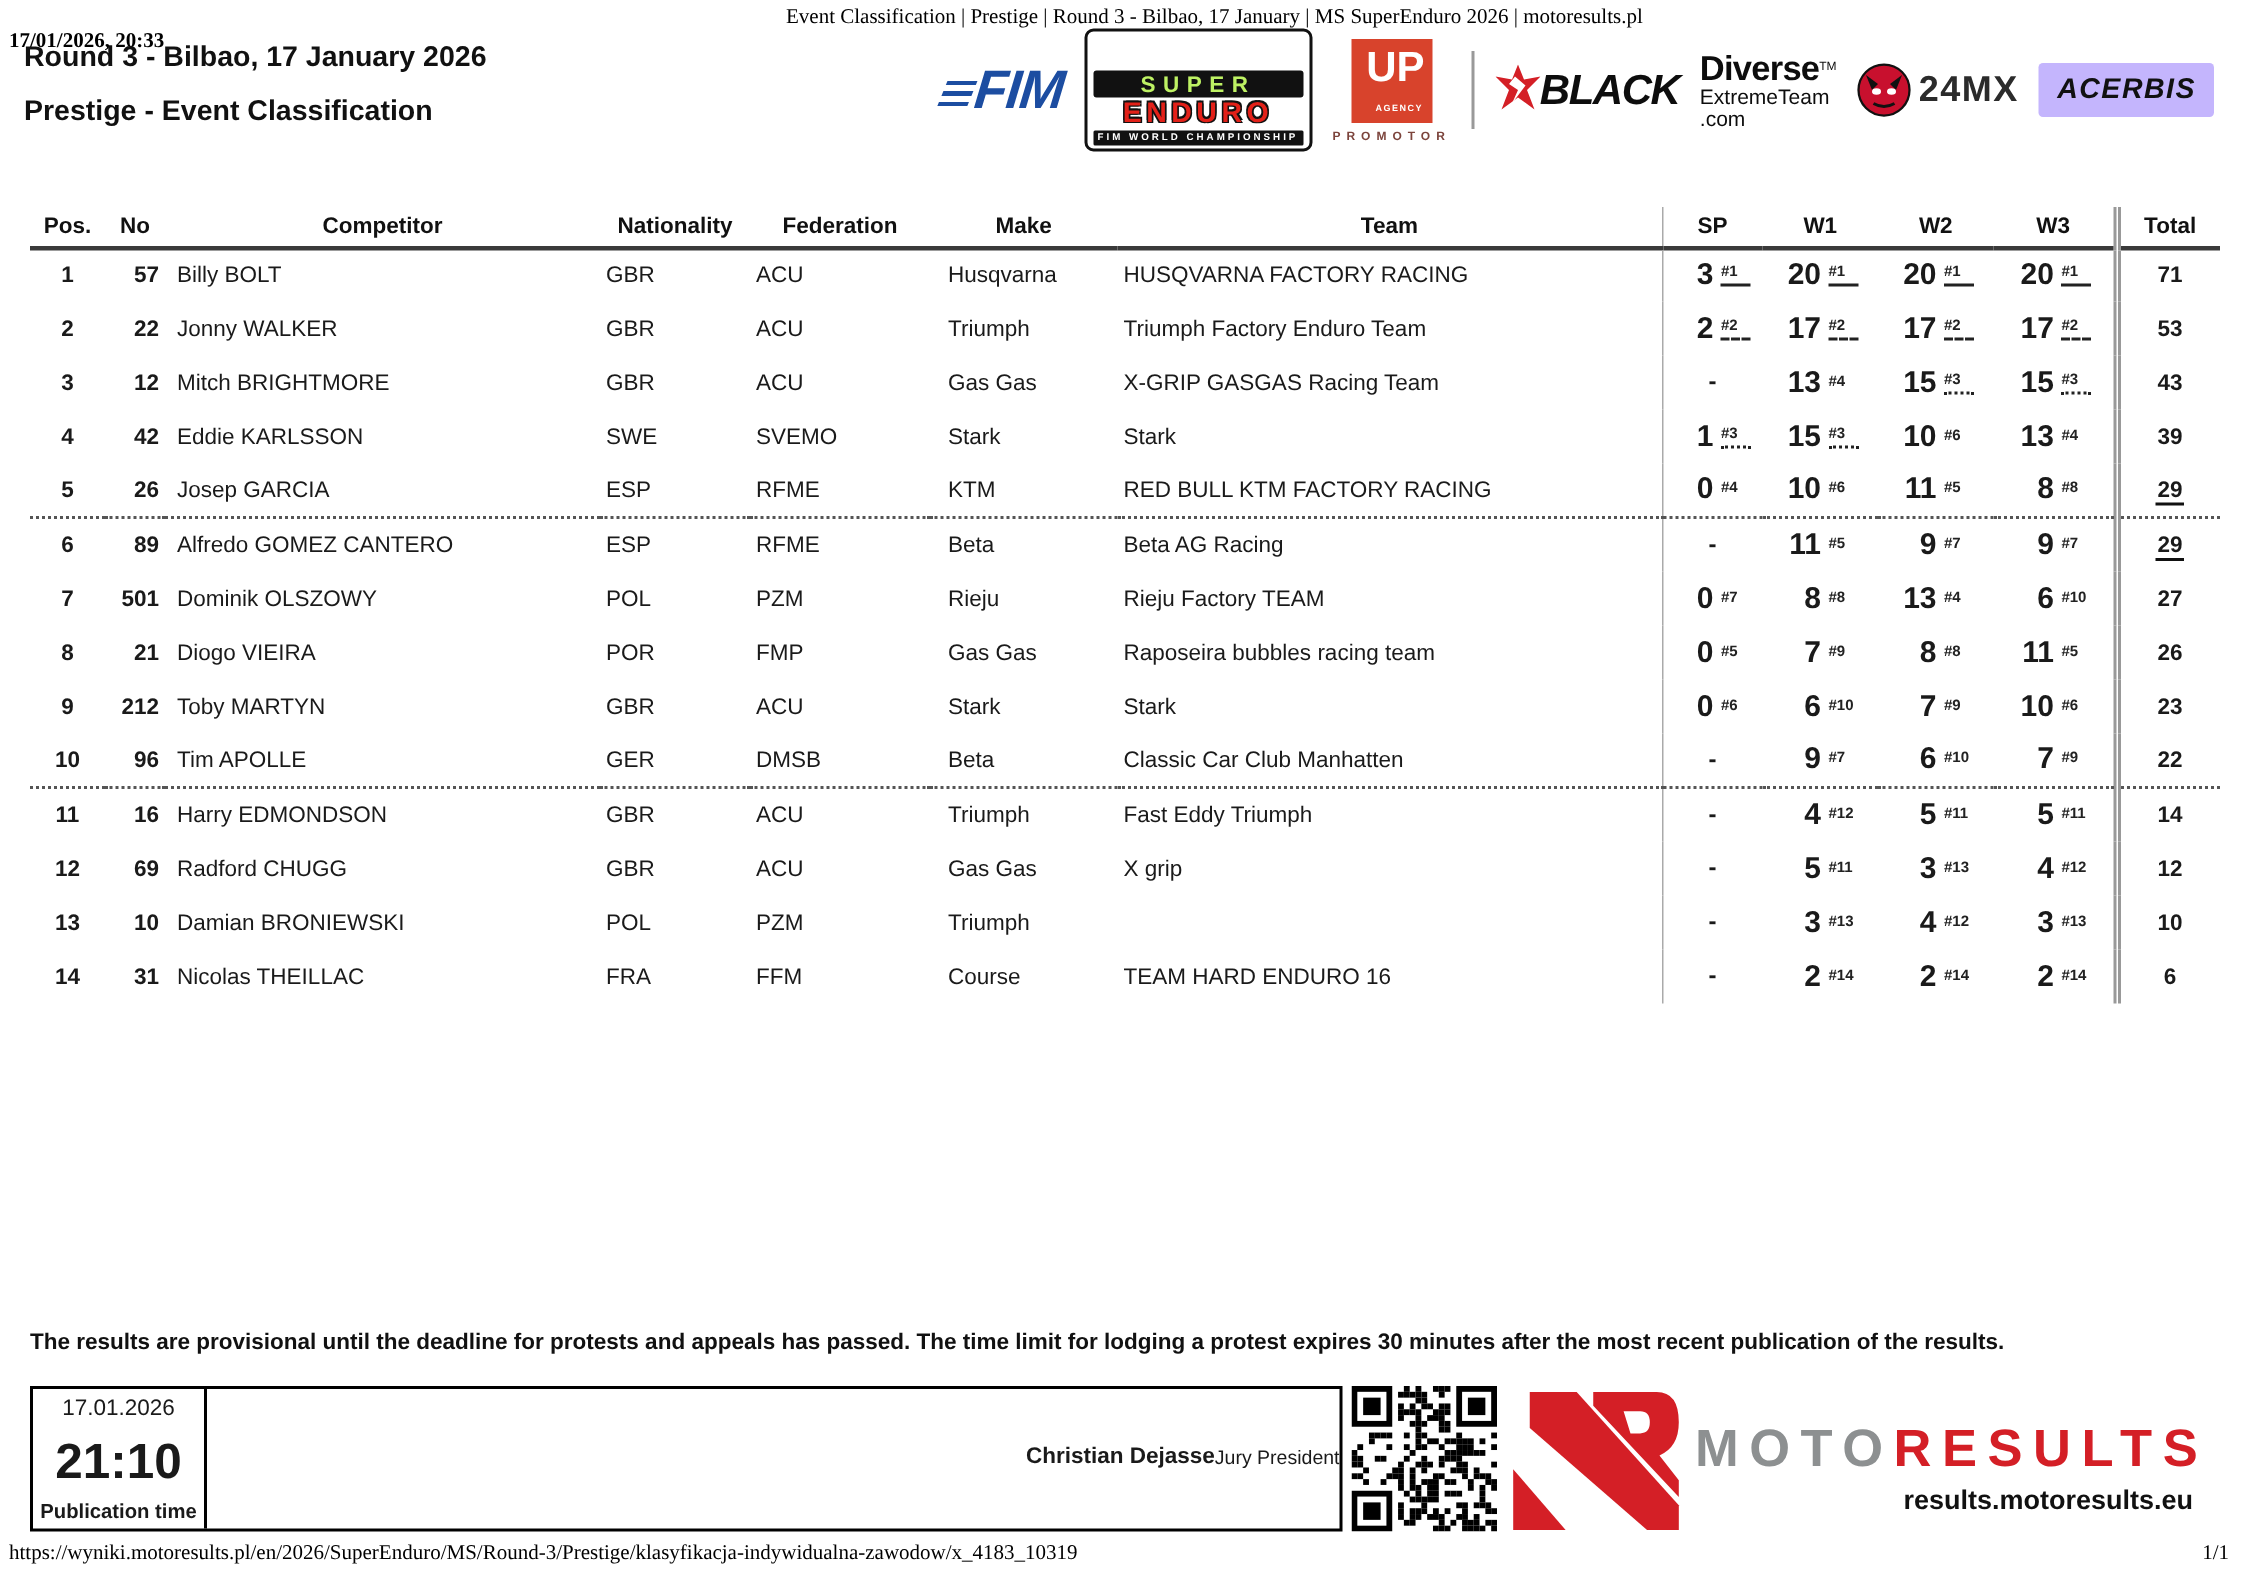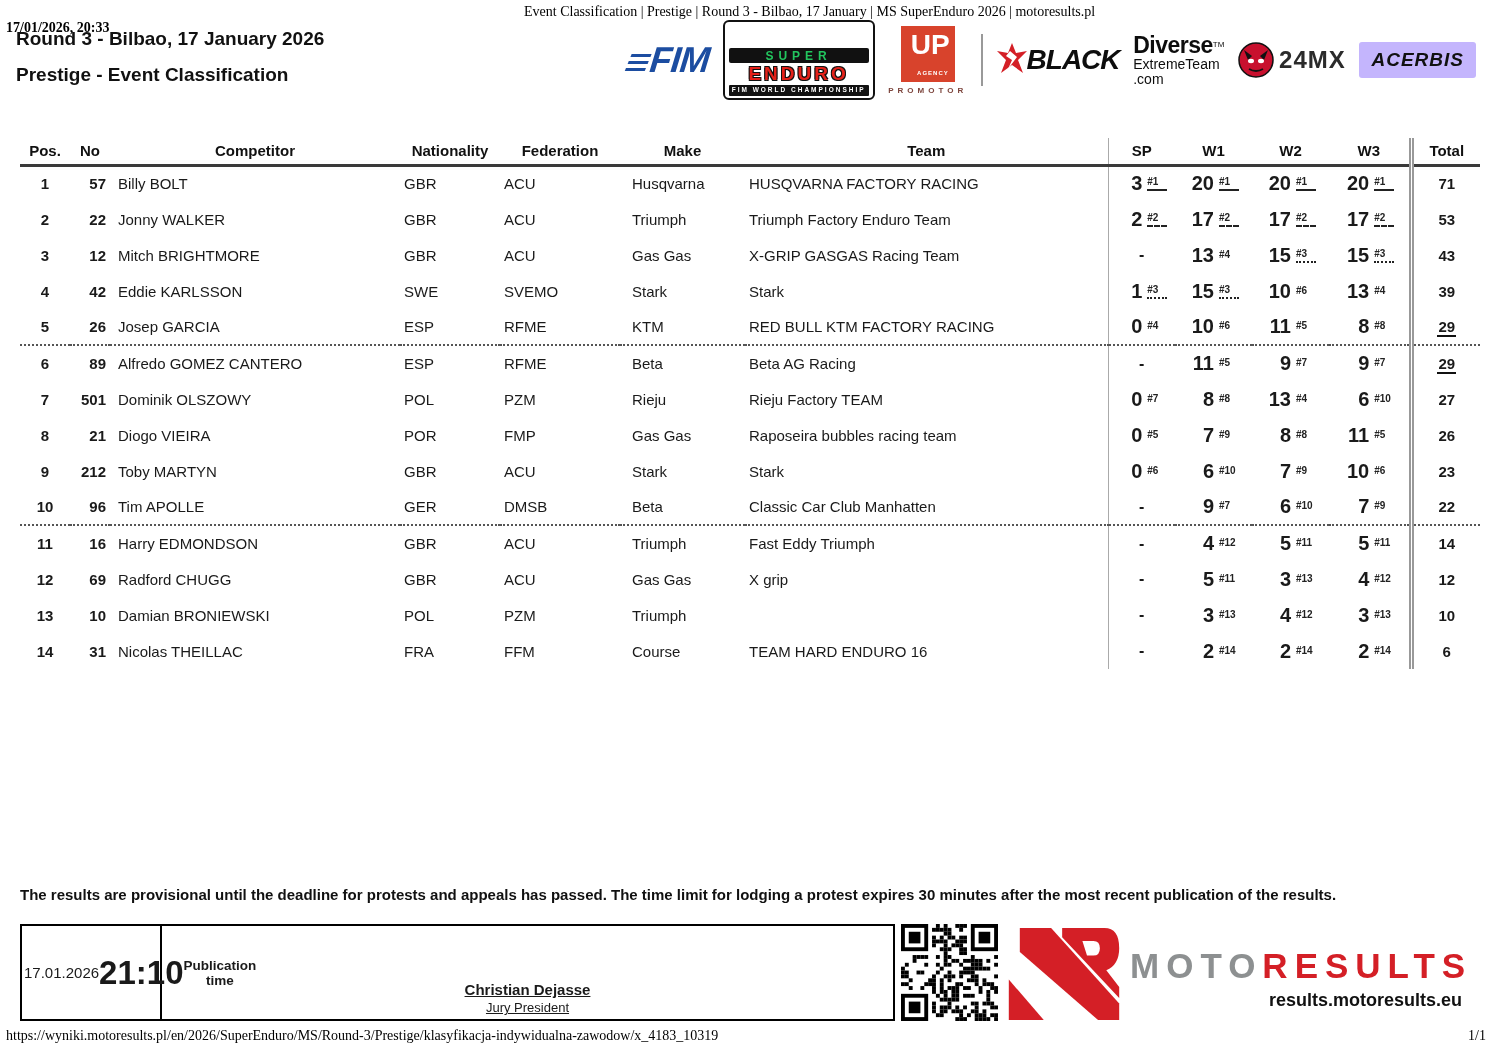--- a/index.html
+++ b/index.html
@@ -18,21 +18,21 @@
   .title-block { position:absolute; left:16px; top:28px; }
   .title-block div { font-weight:bold; font-size:19px; color:#111; margin-bottom:14px; }
 
   
   .logo-strip { position:absolute; left:628px; top:24px; width:848px; height:72px; display:flex; align-items:center; justify-content:space-between; }
   .fim { display:flex; align-items:center; }
   .fim-lines { display:inline-block; width:20px; height:18px; margin-right:2px; margin-top:6px;
     background:repeating-linear-gradient(to bottom,#1c4da1 0 3px,transparent 3px 7px); transform:skewX(-22deg); }
   .fim-text { font-style:italic; font-weight:bold; font-size:36px; color:#1c4da1; letter-spacing:-1px; transform:skewX(-6deg); }
   .se-badge { border:2px solid #111; border-radius:6px; background:#fff; padding:2px 4px; text-align:center; line-height:1; }
-  .se-top { font-weight:bold; font-size:12px; letter-spacing:5px; color:#22c55e; background:#111; padding:2px 5px 1px; border-radius:2px;margin-top:24px; }
+  .se-top { font-weight:bold; font-size:15px; letter-spacing:5px; color:#bef264; background:#111; padding:2px 5px 1px; border-radius:2px;margin-top:24px; }
   .se-mid { font-weight:bold; font-size:19px; letter-spacing:3px; color:#e32119; text-shadow:-1px -1px 0 #111,1px -1px 0 #111,-1px 1px 0 #111,1px 1px 0 #111; margin-top:1px; }
   .se-bottom { font-weight:bold; font-size:6.5px; letter-spacing:2px; color:#fff; background:#111; padding:2px 3px; margin-top:2px; border-radius:1px; }
   .sportup { text-align:center; }
   .su-box { width:54px; height:56px; background:#d8432c; position:relative; margin:0 auto; }
   .su-sport { position:absolute; left:1px; bottom:14px; transform:rotate(-90deg); transform-origin:left bottom; font-weight:bold; font-size:9px; color:#fff; letter-spacing:1px; }
   .su-up { position:absolute; right:5px; top:3px; font-weight:bold; font-size:28px; color:#fff; }
   .su-agency { position:absolute; right:6px; bottom:6px; font-weight:bold; font-size:6px; color:#fff; letter-spacing:1px; }
   .su-promotor { font-size:8px; font-weight:bold; letter-spacing:4px; color:#7c443c; margin-top:4px; }
   .logo-divider { width:2px; height:52px; background:#999; }
   .black-logo { display:flex; align-items:center; }
@@ -69,25 +69,25 @@
   .dash { font-weight:bold; font-size:16px; }
   td.c-total { text-align:center; font-weight:bold; font-size:20px; }
   td.c-total .tot-underline { border-bottom:2px solid #111; padding:0 1px; }
   tr.group-end td { border-bottom:2px dotted #555; }
 
   
   .disclaimer { position:absolute; left:20px; top:886px; width:1460px; font-weight:bold; font-size:15px; color:#111; }
 
   
   .sig-box { position:absolute; left:20px; top:924px; width:875px; height:97px; border:2px solid #000; display:flex; }
-  .sig-pub { width:140px; border-right:2px solid #000; display:flex; flex-direction:row; align-items:center; justify-content:space-between; padding:4px 2px; text-align:center; }
+  .sig-pub { width:116px; border-right:2px solid #000; display:flex; flex-direction:column; align-items:center; justify-content:space-between; padding:4px 2px; text-align:center; }
   .sig-pub-date { font-size:15px; }
   .sig-pub-time { font-size:33px; font-weight:bold; }
   .sig-pub-label { font-size:13.5px; font-weight:bold; }
-  .sig-cell { flex:1; border-right:2px solid #000; display:flex; flex-direction:column; justify-content:flex-end; align-items:center; padding-bottom:4px; text-align:right;text-decoration:underline; }
+  .sig-cell { flex:1; border-right:2px solid #000; display:flex; justify-content:flex-end; align-items:center; padding-bottom:4px; text-align:right; }
   .sig-cell:last-child { border-right:none; }
   .sig-name { font-weight:bold; font-size:15px; }
   .sig-role { font-size:13px; margin-top:2px; }
 
   
   .qr { position:absolute; left:901px; top:924px; width:97px; height:97px; }
   .mr-block { position:absolute; left:1008px; top:928px; width:458px; height:92px; }
   .mr-mark { position:absolute; left:0; top:0; }
   .mr-text { position:absolute; left:122px; top:18px; font-weight:bold; font-size:35px; letter-spacing:7px; white-space:nowrap; }
   .mr-moto { color:#8d9091; }

